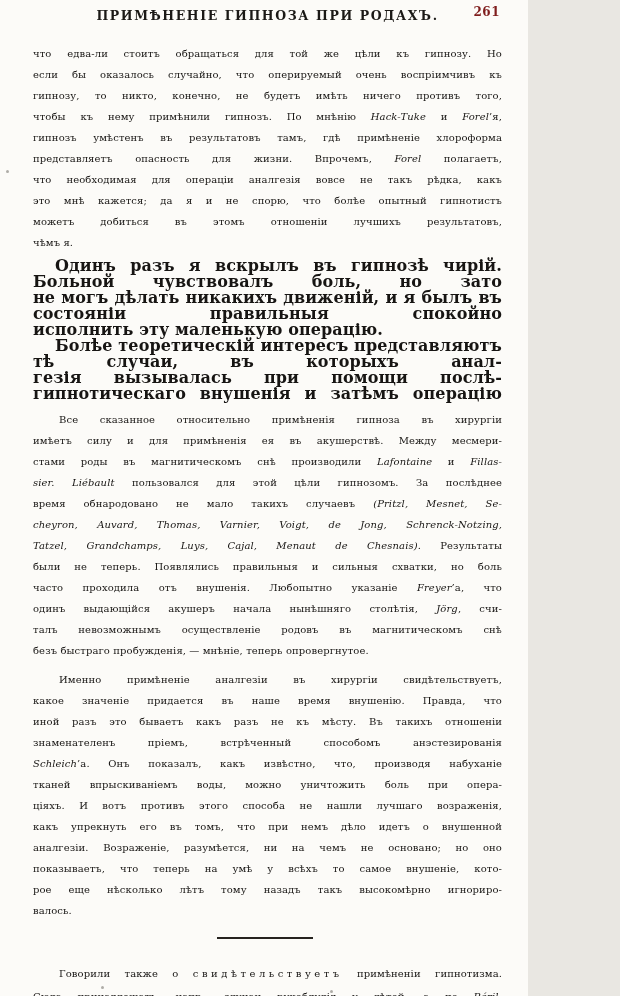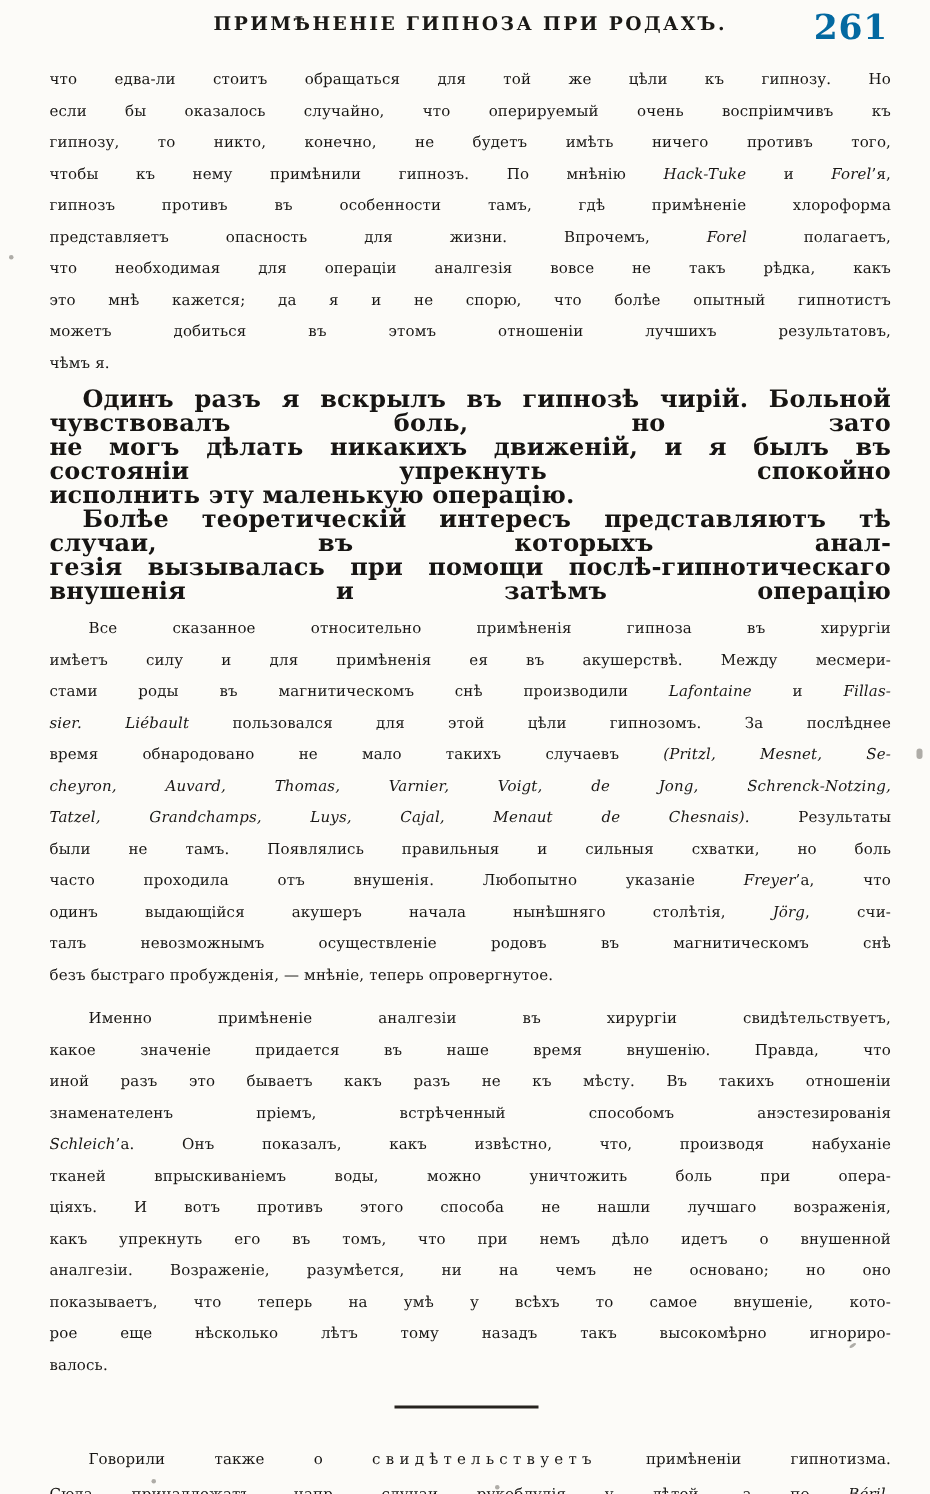--- a/index.html
+++ b/index.html
@@ -3,21 +3,21 @@
 <meta charset="utf-8">
 <style>
   html, body { margin: 0; padding: 0; }
   body {
     width: 620px; height: 996px;
     background: #e9e7e2;
     font-family: "DejaVu Serif", "Liberation Serif", serif;
   }
   .page {
     position: relative;
-    width: 620px; height: 996px;
+    width: 528px; height: 996px;
     box-sizing: border-box;
     padding: 8px 26px 0 33px;
     background: #fcfbf8;
     color: #171513;
     overflow: hidden;
   }
   
   .runhead {
     position: relative;
     height: 20px;
@@ -25,23 +25,23 @@
   }
   .runhead .title {
     position: absolute; left: 0; right: 0;
     text-align: center;
     font-size: 12.5px; font-weight: bold;
     letter-spacing: 1.6px;
     color: #1b1916;
   }
   .runhead .pageno {
     position: absolute; right: 2px; top: -3px;
-    font-size: 23px; font-weight: bold;
+    font-size: 12px; font-weight: bold;
     letter-spacing: 0.5px;
-    color: #0369a1;
+    color: #7f1d1d;
   }
   
   .para { margin: 0; }
   .para .line {
     text-align: justify;
     text-align-last: justify;
     font-size: 10px;
     line-height: 21px;
     letter-spacing: 0.1px;
   }
@@ -84,45 +84,45 @@
   <div class="runhead">
     <div class="title">ПРИМѢНЕНІЕ ГИПНОЗА ПРИ РОДАХЪ.</div>
     <div class="pageno">261</div>
   </div>
 
   <div id="para-1" class="para">
       <div class="line"><span>что едва-ли стоитъ обращаться для той же цѣли къ гипнозу. Но</span></div>
       <div class="line"><span>если бы оказалось случайно, что оперируемый очень воспріимчивъ къ</span></div>
       <div class="line"><span>гипнозу, то никто, конечно, не будетъ имѣть ничего противъ того,</span></div>
       <div class="line"><span>чтобы къ нему примѣнили гипнозъ. По мнѣнію </span><span class="it">Hack-Tuke</span><span> и </span><span class="it">Forel</span><span>’я,</span></div>
-      <div class="line"><span>гипнозъ противъ въ особенности тамъ, гдѣ примѣненіе хлороформа</span></div>
+      <div class="line"><span>гипнозъ умѣстенъ въ результатовъ тамъ, гдѣ примѣненіе хлороформа</span></div>
       <div class="line"><span>представляетъ опасность для жизни. Впрочемъ, </span><span class="it">Forel</span><span> полагаетъ,</span></div>
       <div class="line"><span>что необходимая для операціи аналгезія вовсе не такъ рѣдка, какъ</span></div>
       <div class="line"><span>это мнѣ кажется; да я и не спорю, что болѣе опытный гипнотистъ</span></div>
       <div class="line"><span>можетъ добиться въ этомъ отношеніи лучшихъ результатовъ,</span></div>
       <div class="line noj"><span>чѣмъ я.</span></div>
     </div>
   <div id="para-2" class="para small indent">
       <div class="line"><span>Одинъ разъ я вскрылъ въ гипнозѣ чирій. Больной чувствовалъ боль, но зато</span></div>
-      <div class="line"><span>не могъ дѣлать никакихъ движеній, и я былъ въ состояніи упрекнуть спокойно</span></div>
+      <div class="line"><span>не могъ дѣлать никакихъ движеній, и я былъ въ состояніи правильныя спокойно</span></div>
       <div class="line noj"><span>исполнить эту маленькую операцію.</span></div>
     </div>
   <div id="para-3" class="para small indent">
       <div class="line"><span>Болѣе теоретическій интересъ представляютъ тѣ случаи, въ которыхъ анал-</span></div>
       <div class="line"><span>гезія вызывалась при помощи послѣ-гипнотическаго внушенія и затѣмъ операцію</span></div>
     </div>
   <div id="para-4" class="para indent">
       <div class="line"><span>Все сказанное относительно примѣненія гипноза въ хирургіи</span></div>
       <div class="line"><span>имѣетъ силу и для примѣненія ея въ акушерствѣ. Между месмери-</span></div>
       <div class="line"><span>стами роды въ магнитическомъ снѣ производили </span><span class="it">Lafontaine</span><span> и </span><span class="it">Fillas-</span></div>
       <div class="line"><span class="it">sier. Liébault</span><span> пользовался для этой цѣли гипнозомъ. За послѣднее</span></div>
       <div class="line"><span>время обнародовано не мало такихъ случаевъ </span><span class="it">(Pritzl, Mesnet, Se-</span></div>
       <div class="line"><span class="it">cheyron, Auvard, Thomas, Varnier, Voigt, de Jong, Schrenck-Notzing,</span></div>
       <div class="line"><span class="it">Tatzel, Grandchamps, Luys, Cajal, Menaut de Chesnais).</span><span> Результаты</span></div>
-      <div class="line"><span>были не тамъ. Появлялись правильныя и сильныя схватки, но боль</span></div>
+      <div class="line"><span>были не теперь. Появлялись правильныя и сильныя схватки, но боль</span></div>
       <div class="line"><span>часто проходила отъ внушенія. Любопытно указаніе </span><span class="it">Freyer</span><span>’а, что</span></div>
       <div class="line"><span>одинъ выдающійся акушеръ начала нынѣшняго столѣтія, </span><span class="it">Jörg</span><span>, счи-</span></div>
       <div class="line"><span>талъ невозможнымъ осуществленіе родовъ въ магнитическомъ снѣ</span></div>
       <div class="line noj"><span>безъ быстраго пробужденія, — мнѣніе, теперь опровергнутое.</span></div>
     </div>
   <div id="para-5" class="para indent">
       <div class="line"><span>Именно примѣненіе аналгезіи въ хирургіи свидѣтельствуетъ,</span></div>
       <div class="line"><span>какое значеніе придается въ наше время внушенію. Правда, что</span></div>
       <div class="line"><span>иной разъ это бываетъ какъ разъ не къ мѣсту. Въ такихъ отношеніи</span></div>
       <div class="line"><span>знаменателенъ пріемъ, встрѣченный способомъ анэстезированія</span></div>

